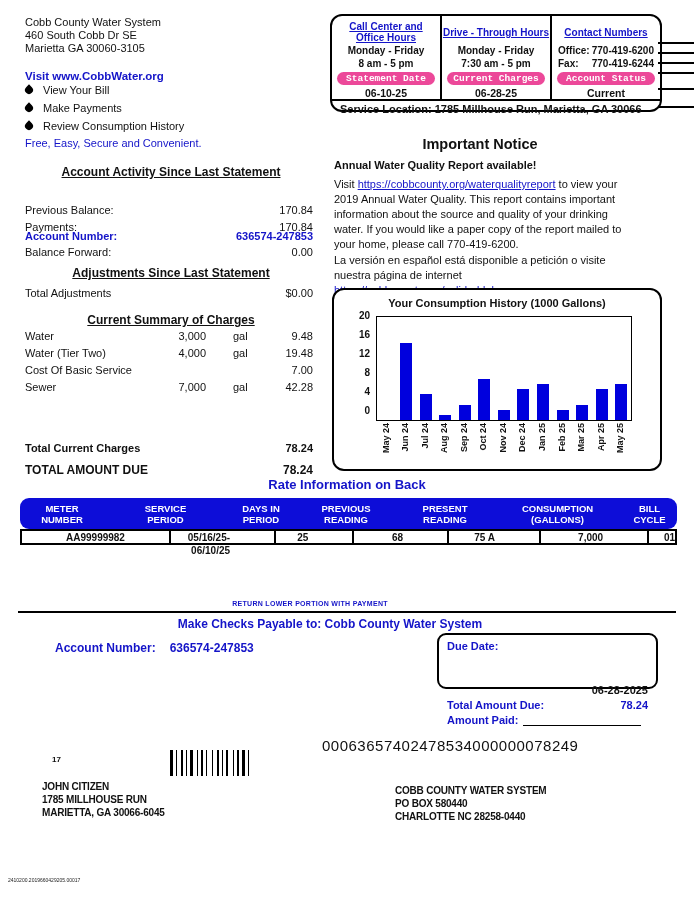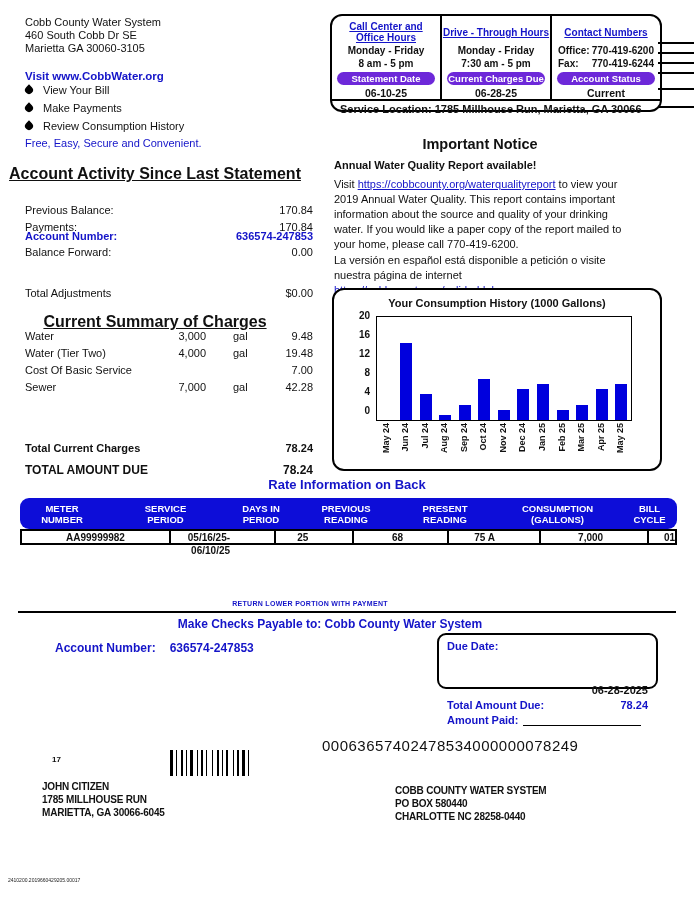--- a/index.html
+++ b/index.html
@@ -22,30 +22,30 @@
   
   #info-box{left:330px;top:14px;width:328px;height:94px;border:2px solid #000;border-radius:12px;
     display:flex;flex-direction:column;font-size:10px;background:#fff;}
   #info-cols{flex:1;display:flex;border-radius:15px;}
   .info-col{flex:1;display:flex;flex-direction:column;align-items:center;padding-top:4px;}
   .info-col + .info-col{border-left:2px solid #000;}
   .col-head{color:#1414c8;font-weight:700;text-decoration:underline;text-align:center;line-height:11px;height:24px;
     display:flex;flex-direction:column;justify-content:center;}
   .col-line{font-weight:700;line-height:13px;}
   .contact-row{width:100%;display:flex;justify-content:space-between;padding:0 6px;box-sizing:border-box;font-weight:700;line-height:13px;}
-  .pill{background:#6d28d9;color:#fff;font-weight:700;font-size:9.5px;border-radius:9px;
-    width:calc(100% - 10px);text-align:center;line-height:13px;height:13px;margin-top:2px;}
+  .pill{background:#ec4899;color:#fff;font-weight:700;font-size:9.5px;border-radius:9px;
+    width:calc(100% - 10px);text-align:center;line-height:13px;height:13px;margin-top:2px;font-family:Liberation Mono, monospace;}
   .pill-val{font-weight:700;font-size:10.5px;margin-top:2px;}
   #svc-row{border-top:2px solid #000;font-weight:700;font-size:11px;line-height:17px;padding-left:8px;}
 
   
   .edge-line{position:absolute;left:658px;width:36px;height:2px;background:#000;}
 
   
-  .sec-title{position:absolute;left:0;width:310px;text-align:center;font-size:16px;font-weight:700;
+  .sec-title{position:absolute;left:16px;width:310px;text-align:center;font-size:12px;font-weight:700;
     text-decoration:underline;}
   .lv-row{position:absolute;left:25px;width:288px;font-size:11px;}
   .lv-row .lab{position:absolute;left:0;white-space:nowrap;}
   .lv-row .val{position:absolute;right:0;text-align:right;white-space:nowrap;}
   .lv-row .qty{position:absolute;right:107px;text-align:right;}
   .lv-row .unit{position:absolute;left:208px;}
 
   
   #notice-title{left:334px;top:136px;width:292px;text-align:center;font-size:14.5px;font-weight:700;}
   #notice-sub{left:334px;top:159px;font-size:11px;font-weight:700;}
@@ -178,20 +178,21 @@
   </div>
   <div class="lv-row" style="top:221px;">
     <span class="lab">Payments:</span>
     <span class="val">170.84</span>
   </div>
   <div class="lv-row" style="top:246px;">
     <span class="lab">Balance Forward:</span>
     <span class="val">0.00</span>
   </div>
 
+  <div class="sec-title" style="top:266px;">Adjustments Since Last Statement</div>
   <div class="lv-row" style="top:287px;">
     <span class="lab">Total Adjustments</span>
     <span class="val">$0.00</span>
   </div>
 
   <div class="sec-title" style="top:313px;">Current Summary of Charges</div>
   <div class="lv-row" style="top:330px;">
     <span class="lab">Water</span>
     <span class="qty">3,000</span>
     <span class="unit">gal</span>

